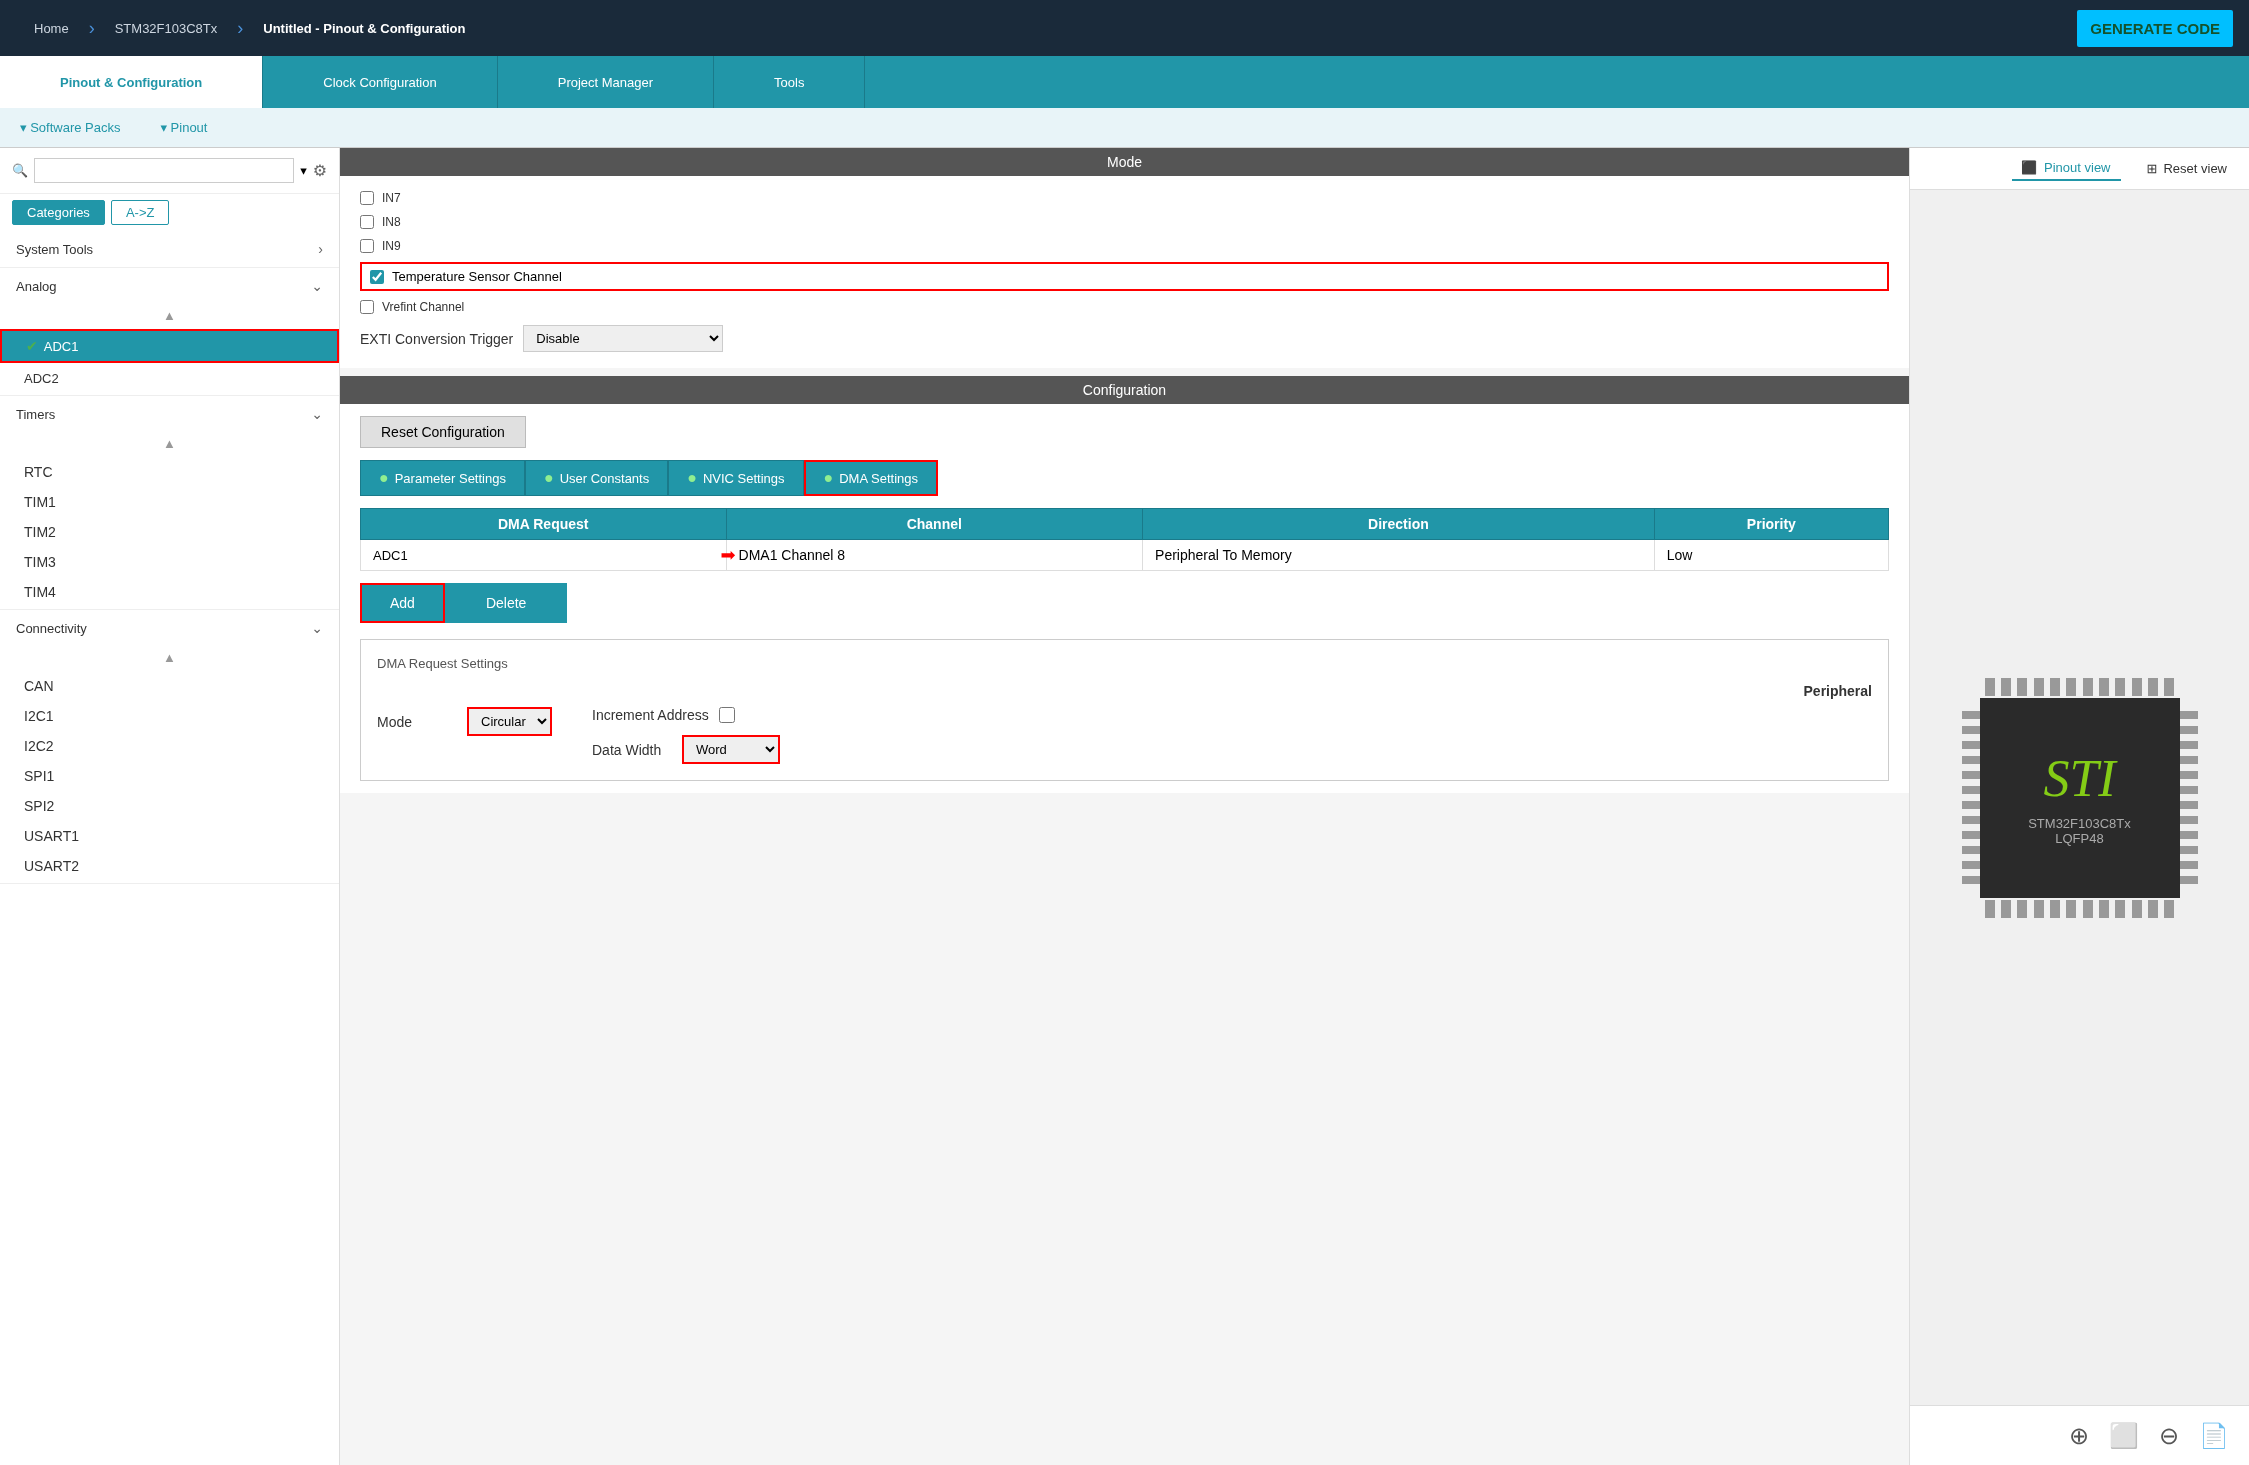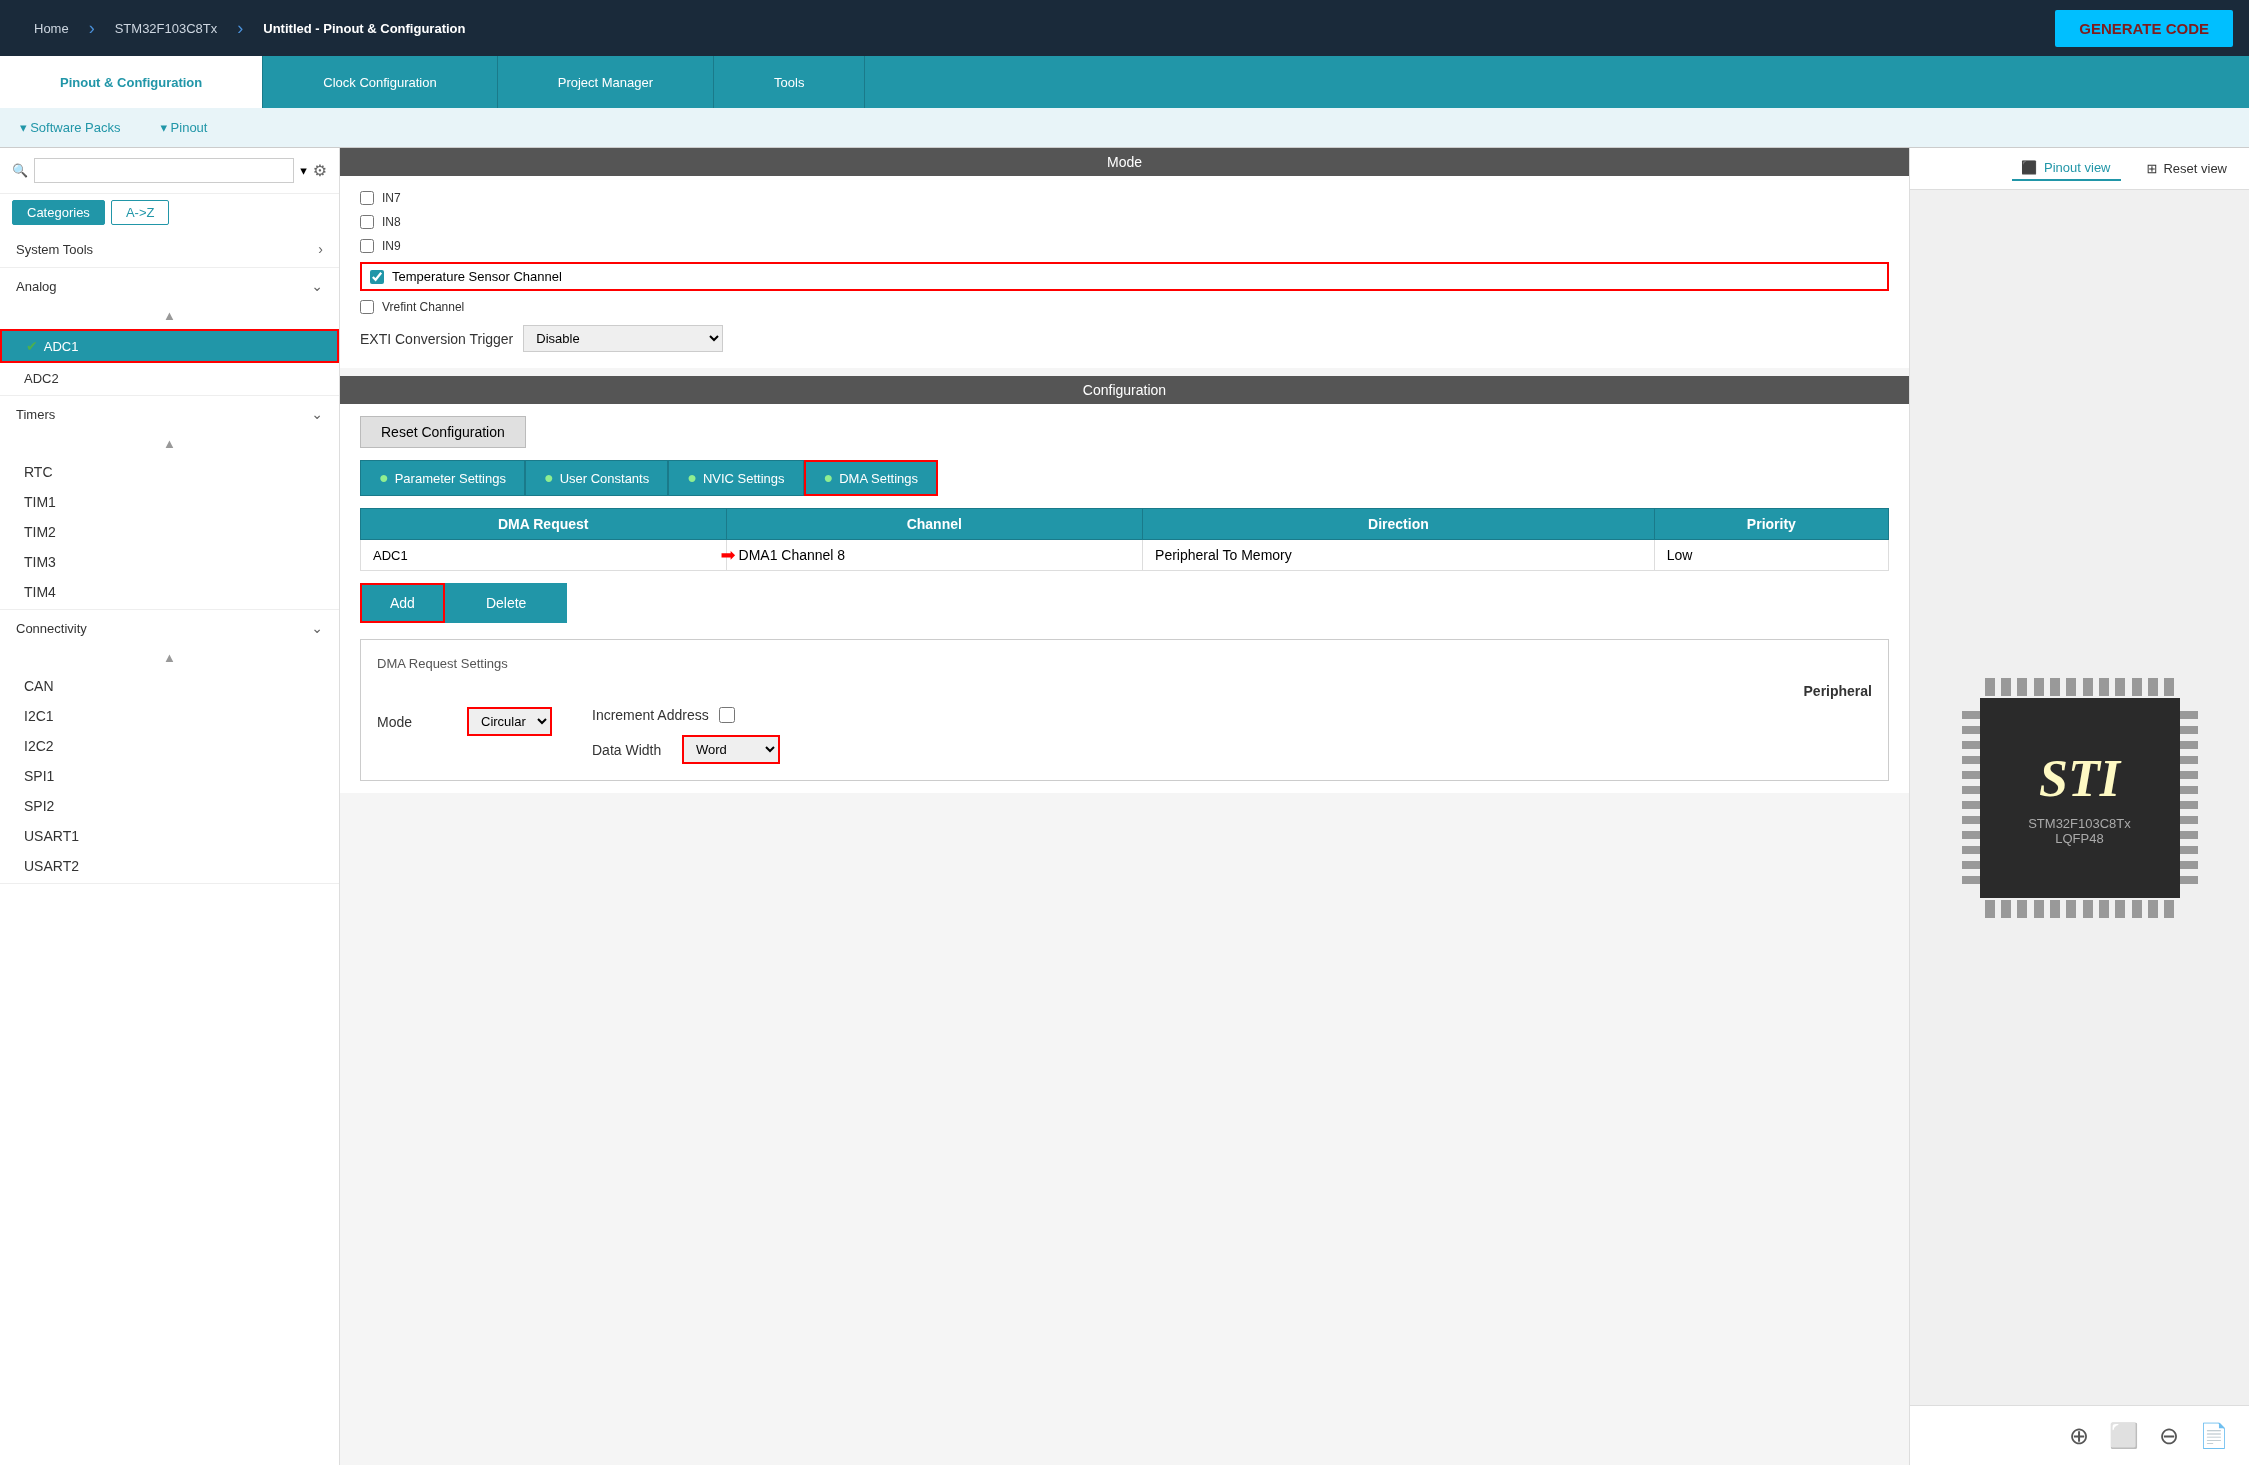--- a/index.html
+++ b/index.html
@@ -9,22 +9,22 @@
     .top-nav {
       display: flex; align-items: center;
       background: #1a2a3a; height: 56px; padding: 0 16px; gap: 0;
     }
     .nav-item {
       color: #cdd6e0; padding: 0 18px; height: 100%; display: flex; align-items: center;
       font-size: 15px; cursor: pointer; position: relative;
     }
     .nav-item.active { color: white; font-weight: bold; }
     .generate-btn {
-      margin-left: auto; background: #00bfff; color: #7f1d1d;
-      border: none; padding: 10px 24px; font-size: 15px; font-weight: bold;
+      margin-left: auto; background: #00bfff; color: #14532d;
+      border: none; padding: 10px 13px; font-size: 15px; font-weight: bold;
       cursor: pointer; border-radius: 2px;
     }
 
     
     .tab-bar {
       display: flex; background: #2196a8; height: 52px;
     }
     .tab-item {
       padding: 0 60px; display: flex; align-items: center; justify-content: center;
       color: white; font-size: 18px; cursor: pointer; border-right: 1px solid #1a7a8a;
@@ -494,21 +494,21 @@
             <div style="width:18px;height:8px;background:#999;margin:2px 0;"></div>
             <div style="width:18px;height:8px;background:#999;margin:2px 0;"></div>
             <div style="width:18px;height:8px;background:#999;margin:2px 0;"></div>
             <div style="width:18px;height:8px;background:#999;margin:2px 0;"></div>
             <div style="width:18px;height:8px;background:#999;margin:2px 0;"></div>
             <div style="width:18px;height:8px;background:#999;margin:2px 0;"></div>
             <div style="width:18px;height:8px;background:#999;margin:2px 0;"></div>
           </div>
 
           <div style="background:#2a2a2a;width:200px;min-height:200px;display:flex;flex-direction:column;align-items:center;justify-content:center;padding:20px;">
-            <div style="color:#fef9c3;font-size:52px;font-weight:bold;font-style:italic;font-family:serif;">STI</div>
+            <div style="color:#84cc16;font-size:52px;font-weight:normal;font-style:italic;font-family:serif;">STI</div>
             <div style="color:#aaa;font-size:11px;margin-top:8px;text-align:center;">
               <span>STM32F103C8Tx</span><br>
               <span>LQFP48</span>
             </div>
           </div>
 
           <div style="display:flex;flex-direction:column;justify-content:space-around;padding:10px 0;">
             <div style="width:18px;height:8px;background:#999;margin:2px 0;"></div>
             <div style="width:18px;height:8px;background:#999;margin:2px 0;"></div>
             <div style="width:18px;height:8px;background:#999;margin:2px 0;"></div>

